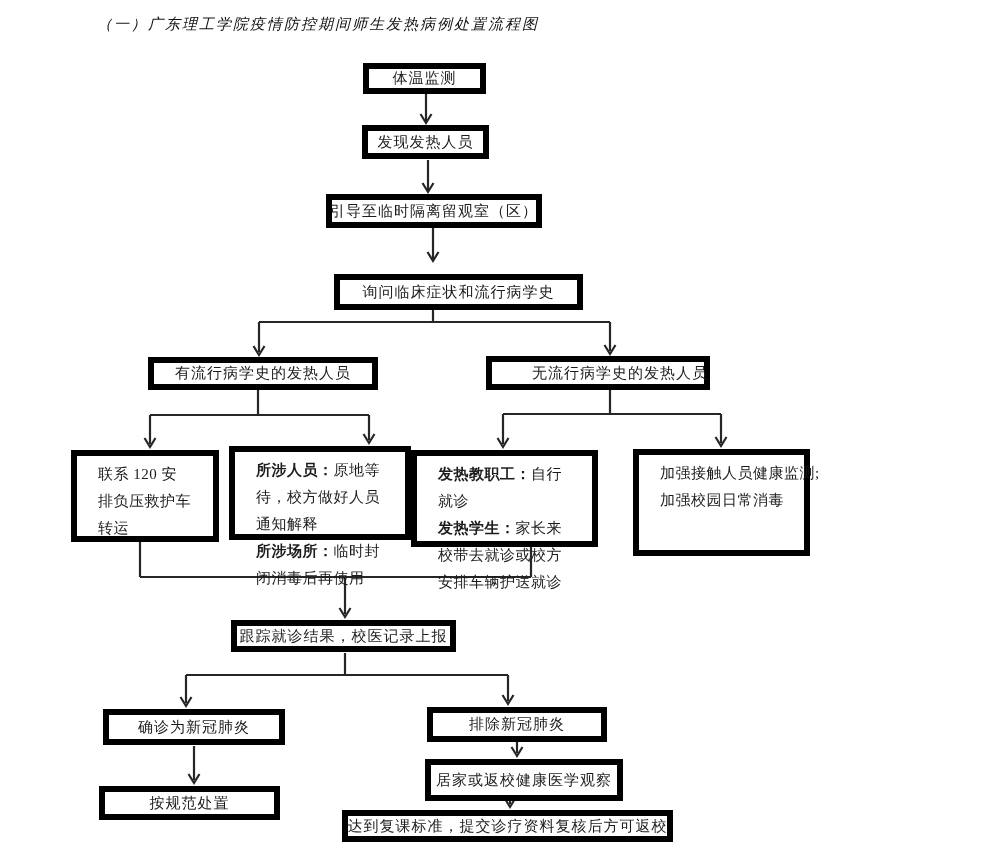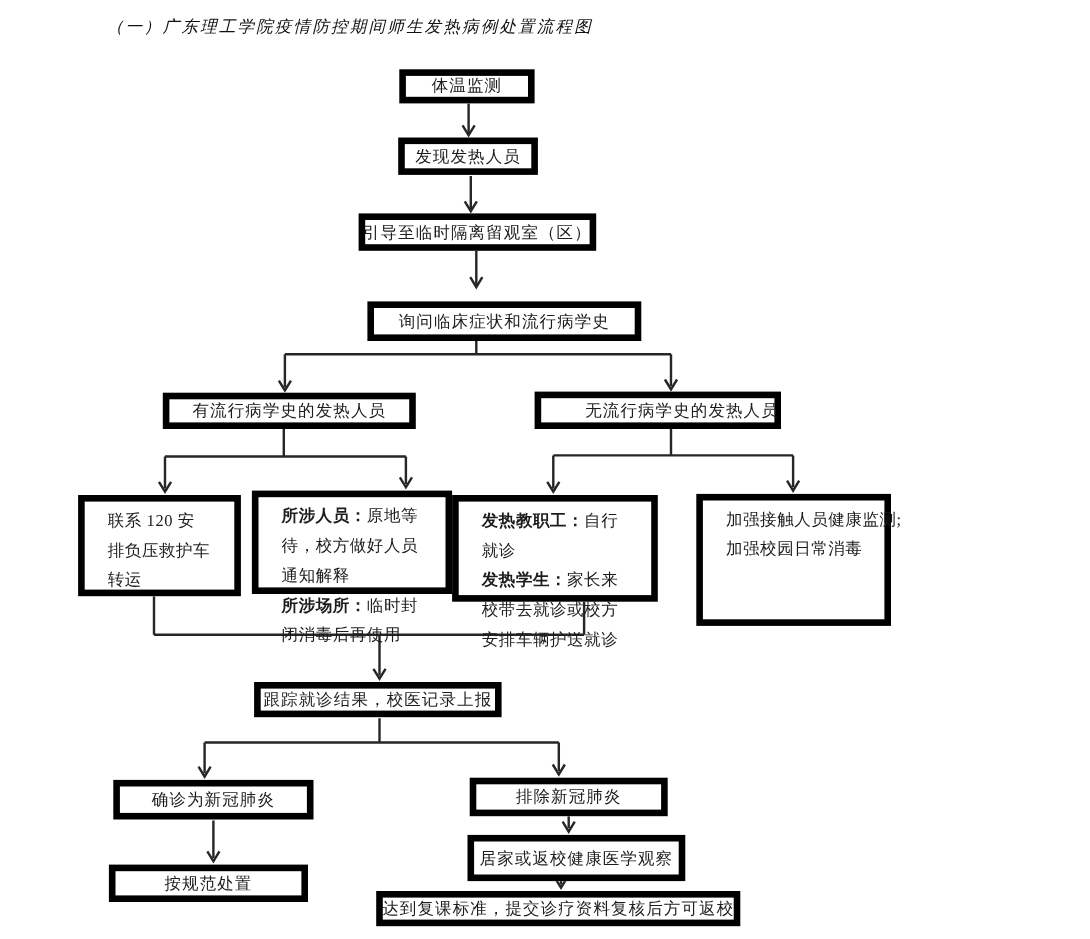--- a/index.html
+++ b/index.html
@@ -134,21 +134,21 @@
   <div class="node multi" style="left:229px;top:446px;width:182px;height:94px;">
     <span class="seg"><b>所涉人员：</b><span>原地等待，校方做好人员通知解释</span></span>
     <span class="seg"><b>所涉场所：</b><span>临时封闭消毒后再使用</span></span>
   </div>
 
   <div class="node multi" style="left:411px;top:450px;width:187px;height:97px;">
     <span class="seg"><b>发热教职工：</b><span>自行就诊</span></span>
     <span class="seg"><b>发热学生：</b><span>家长来校带去就诊或校方安排车辆护送就诊</span></span>
   </div>
 
-  <div class="node multi" style="left:633px;top:449px;width:177px;height:120px;">
+  <div class="node multi" style="left:633px;top:449px;width:177px;height:107px;">
     <span class="seg nowrap">加强接触人员健康监测;</span>
     <span class="seg nowrap">加强校园日常消毒</span>
   </div>
 
   <div class="node center" style="left:231px;top:620px;width:225px;height:32px;">跟踪就诊结果，校医记录上报</div>
 
   <div class="node center" style="left:103px;top:709px;width:182px;height:36px;">确诊为新冠肺炎</div>
 
   <div class="node center" style="left:427px;top:707px;width:180px;height:35px;">排除新冠肺炎</div>
 

